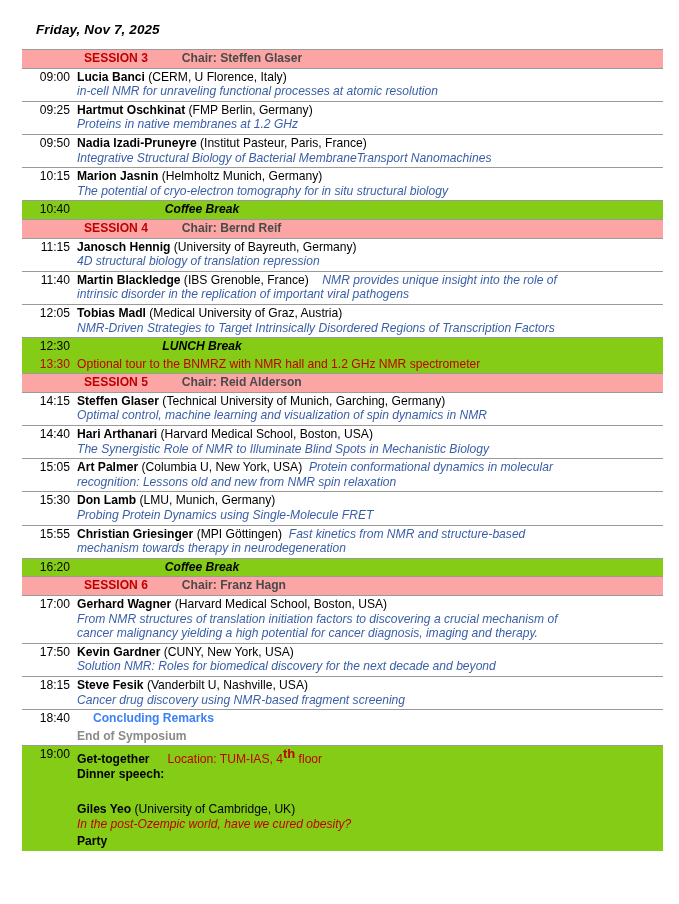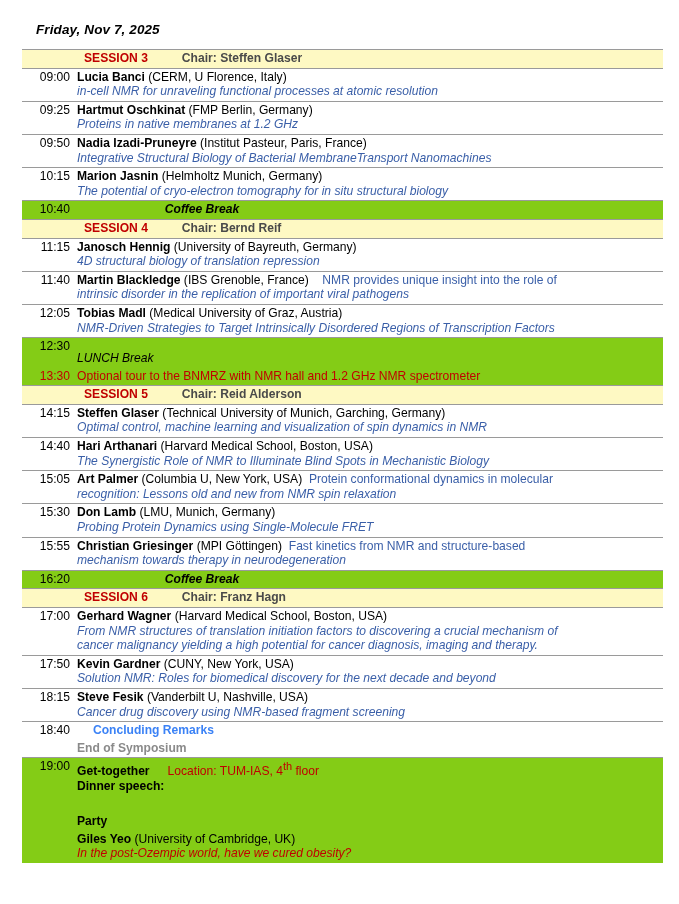--- a/index.html
+++ b/index.html
@@ -55,26 +55,27 @@
   }
   tr.nolinetop > td { border-top: 0 !important; }
 
   .speaker { font-weight: bold; color: #000; }
   .affil { font-weight: normal; color: #000; }
   .title {
     font-style: italic;
     color: #3a5fa8;
   }
   .title-inline {
+    font-style: italic;
     color: #3a5fa8;
   }
 
   
   .session-row td {
-    background: #fef9c3;
+    background: #fca5a5;
     border-top: 1px solid #9a9a9a;
   }
   .session-label {
     font-weight: bold;
     color: #c00000;
     padding-left: 7px;
   }
   .session-chair {
     font-weight: bold;
     color: #4a4a4a;
@@ -95,42 +96,42 @@
     font-size: 12.1px;
   }
   .break-label {
     font-weight: bold;
     font-style: italic;
     text-align: center;
     display: block;
     width: 250px;
   }
   .lunch-label {
-    font-weight: normal;
+    font-weight: bold;
     font-style: italic;
     display: block;
     width: 250px;
-    margin-top: 12px;
+    text-align: center;
   }
   .tour-line {
     color: #c00000;
     padding-left: 0px;
   }
   .tour-time { color: #c00000; padding-left: 5px !important; }
 
   .grey-text { color: #3b82f6; font-weight: bold; margin-left: 16px; }
   .grey-text-2 { color: #8a8a8a; font-weight: bold; }
 
   .gather-label { font-weight: bold; }
   .gather-loc { color: #c00000; padding-left: 18px; }
   .dinner-speech { font-weight: bold; text-align: center; }
   .party { font-weight: bold; }
   .yeo-title { font-style: italic; color: #c00000; }
 
-  sup { font-size: 11px; vertical-align: super; }
+  sup { font-size: 13px; vertical-align: super; font-weight: bold; }
 </style>
 </head>
 <body>
 
 <div class="page">
 
   <div class="date-header">Friday, Nov 7, 2025</div>
 
   <table class="schedule">
     <colgroup>
@@ -350,27 +351,27 @@
       </tr>
 
       <tr class="green nolinetop">
         <td class="time-cell">&nbsp;</td>
         <td class="body-cell">&nbsp;</td>
       </tr>
 
       <tr class="green nolinetop">
         <td class="time-cell">&nbsp;</td>
         <td class="body-cell">
-          <span class="party">Party</span>
-        </td>
-      </tr>
-
-      <tr class="green nolinetop">
-        <td class="time-cell">&nbsp;</td>
-        <td class="body-cell">
           <span class="speaker">Giles Yeo</span><span class="affil"> (University of Cambridge, UK)</span><br>
           <span class="yeo-title">In the post-Ozempic world, have we cured obesity?</span>
+        </td>
+      </tr>
+
+      <tr class="green nolinetop">
+        <td class="time-cell">&nbsp;</td>
+        <td class="body-cell">
+          <span class="party">Party</span>
         </td>
       </tr>
 
     </tbody>
   </table>
 </div>
 
 </body></html>

